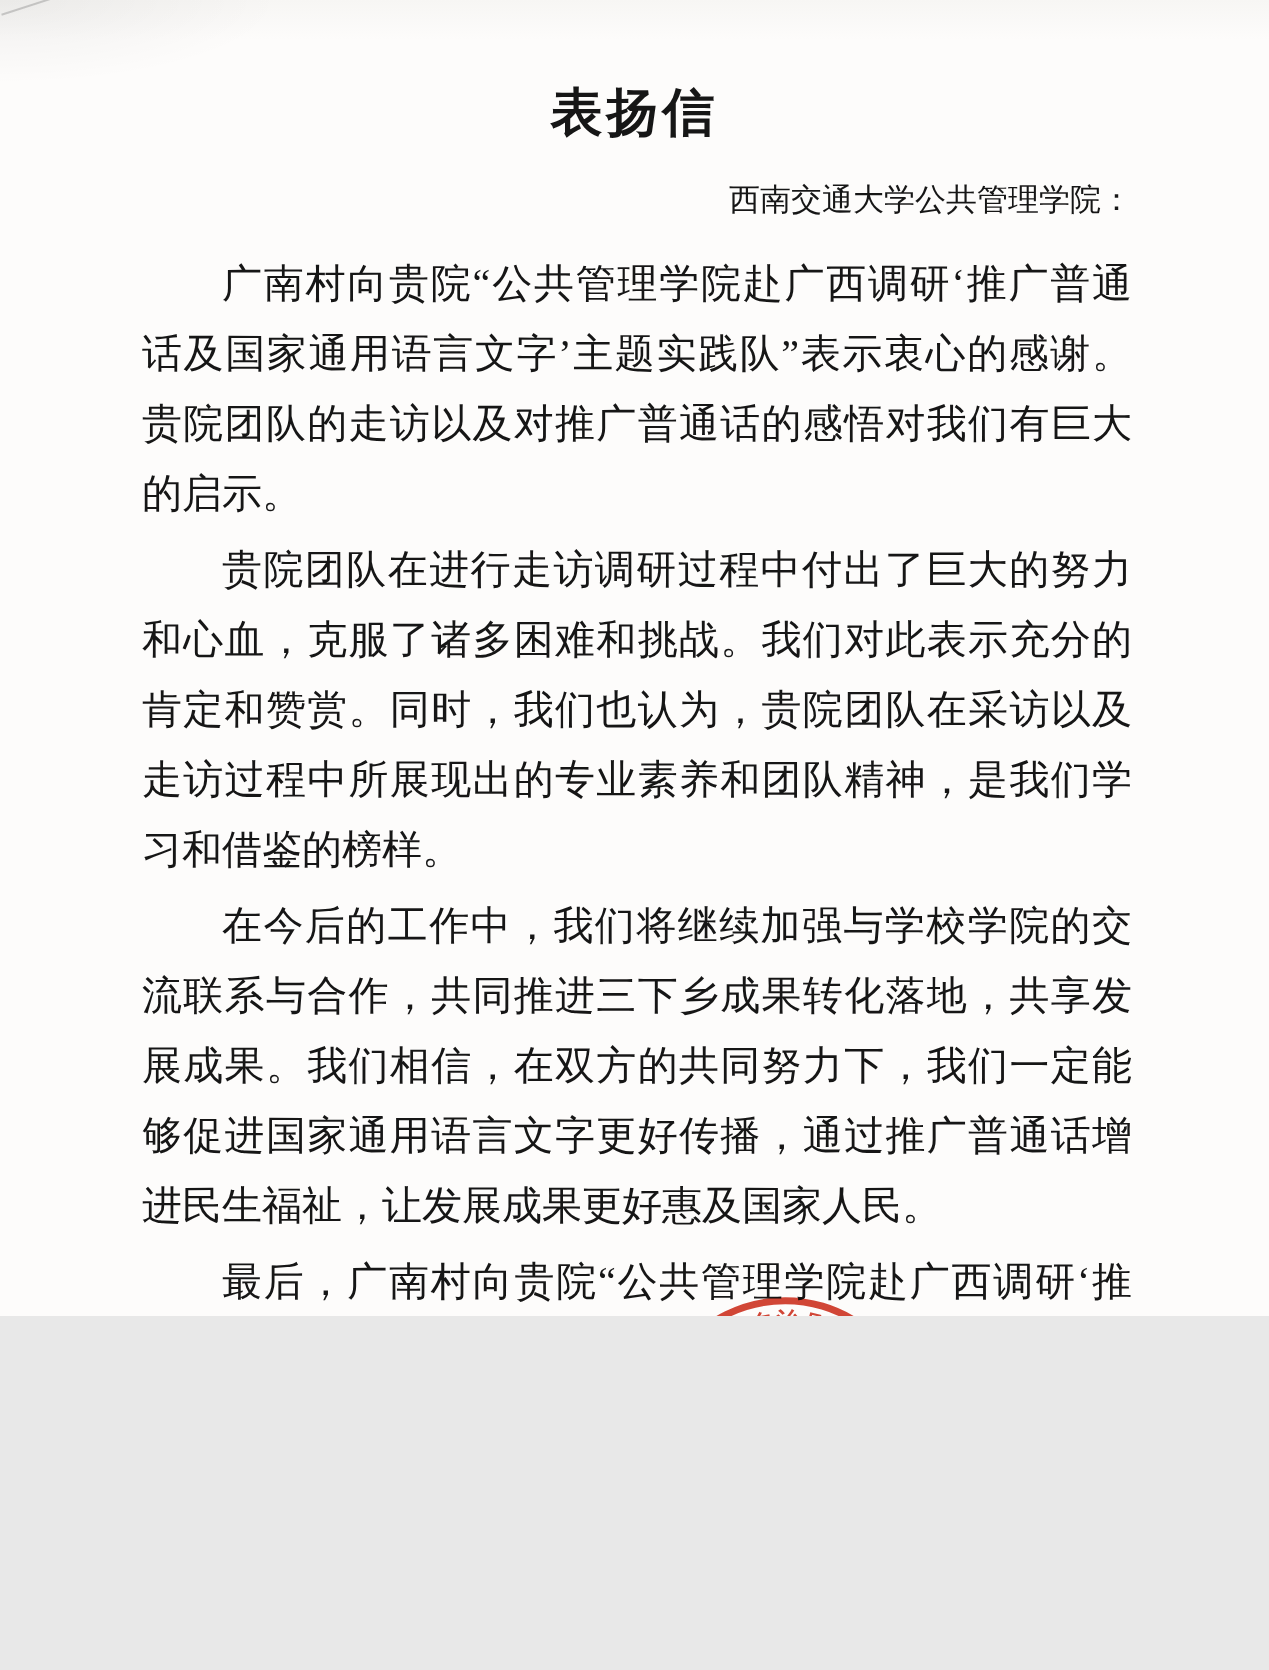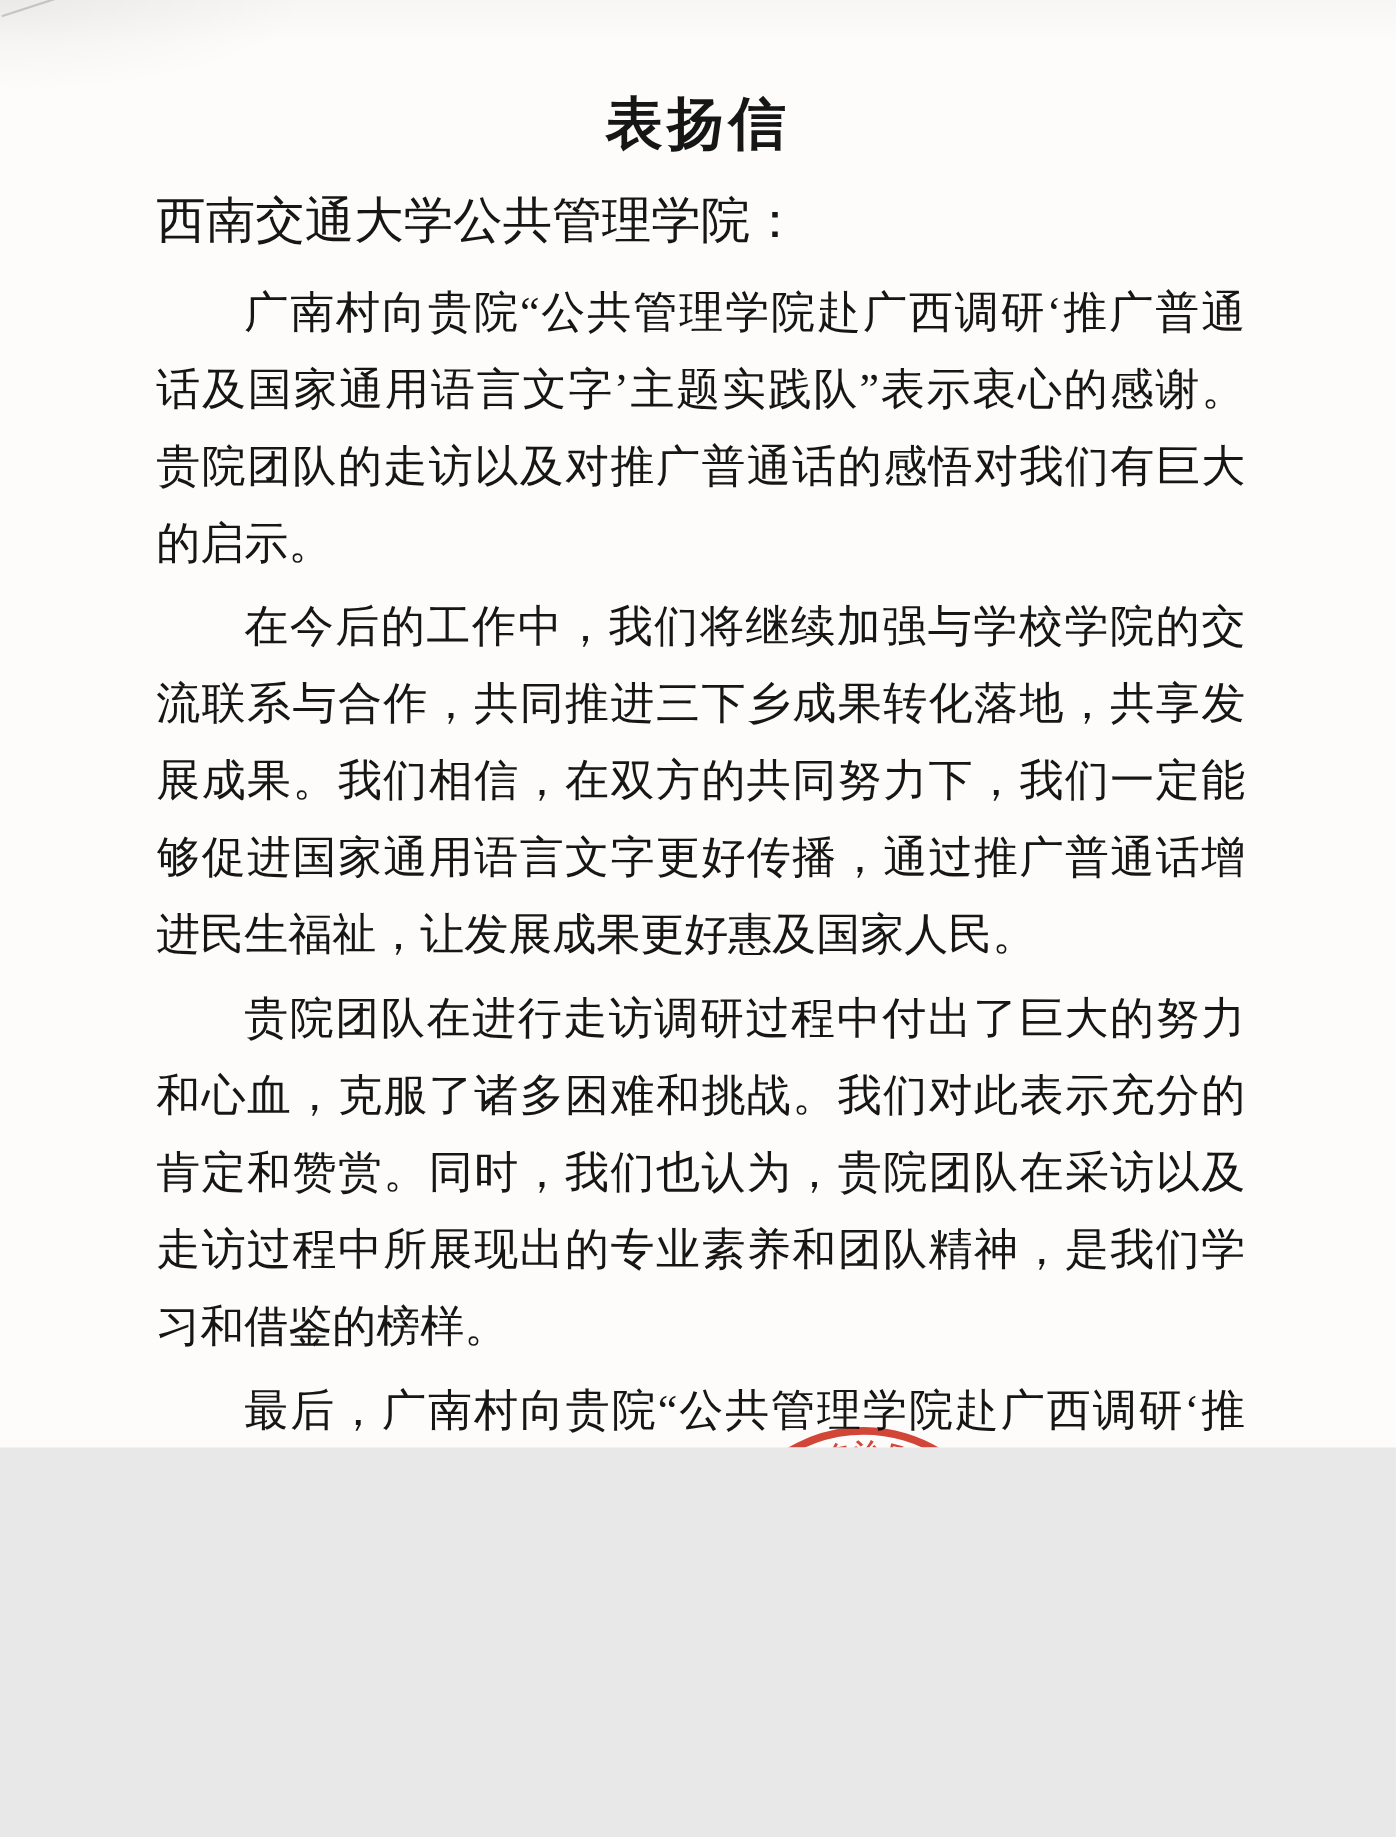--- a/index.html
+++ b/index.html
@@ -24,22 +24,23 @@
     position:absolute;top:78px;left:0;right:0;
     text-align:center;
     font-size:52px;font-weight:bold;
     letter-spacing:4px;
   }
   .content{
     position:absolute;
     left:142px;right:137px;top:165px;
   }
   .salutation{
-    font-size:45px;line-height:70px;
+    font-size:31px;line-height:70px;
     margin:0 0 14px 0;
+    text-align:right;
   }
   .para{
     font-size:40px;line-height:70px;
     text-align:justify;text-justify:inter-ideograph;
     text-indent:2em;
     margin:0 0 6px 0;
   }
   .signature{
     position:absolute;left:606px;top:1358px;
     font-size:35px;letter-spacing:1px;
@@ -71,22 +72,22 @@
 
 <div class="page">
 
   <div class="crease"></div>
 
   <div class="title">表扬信</div>
 
   <div class="content">
     <p class="salutation">西南交通大学公共管理学院：</p>
     <p class="para">广南村向贵院“公共管理学院赴广西调研‘推广普通话及国家通用语言文字’主题实践队”表示衷心的感谢。贵院团队的走访以及对推广普通话的感悟对我们有巨大的启示。</p>
+    <p class="para">贵院团队在进行走访调研过程中付出了巨大的努力和心血，克服了诸多困难和挑战。我们对此表示充分的肯定和赞赏。同时，我们也认为，贵院团队在采访以及走访过程中所展现出的专业素养和团队精神，是我们学习和借鉴的榜样。</p>
     <p class="para">在今后的工作中，我们将继续加强与学校学院的交流联系与合作，共同推进三下乡成果转化落地，共享发展成果。我们相信，在双方的共同努力下，我们一定能够促进国家通用语言文字更好传播，通过推广普通话增进民生福祉，让发展成果更好惠及国家人民。</p>
-    <p class="para">贵院团队在进行走访调研过程中付出了巨大的努力和心血，克服了诸多困难和挑战。我们对此表示充分的肯定和赞赏。同时，我们也认为，贵院团队在采访以及走访过程中所展现出的专业素养和团队精神，是我们学习和借鉴的榜样。</p>
     <p class="para">最后，广南村向贵院“公共管理学院赴广西调研‘推广普通话及国家通用语言文字’主题实践队”对广南村的支持和帮助！</p>
   </div>
 
   <div class="signature">平等镇广南村民委员会</div>
   <div class="date">2023年2月20日</div>
 
   <svg class="stamp" viewBox="0 0 320 320">
     <defs>
       <path id="arc-top" d="M 49.1,200.4 A 118,118 0 1 1 270.9,200.4" fill="none"></path>
       <path id="arc-bottom" d="M 73.4,210 A 100,100 0 0 0 246.6,210" fill="none"></path>

